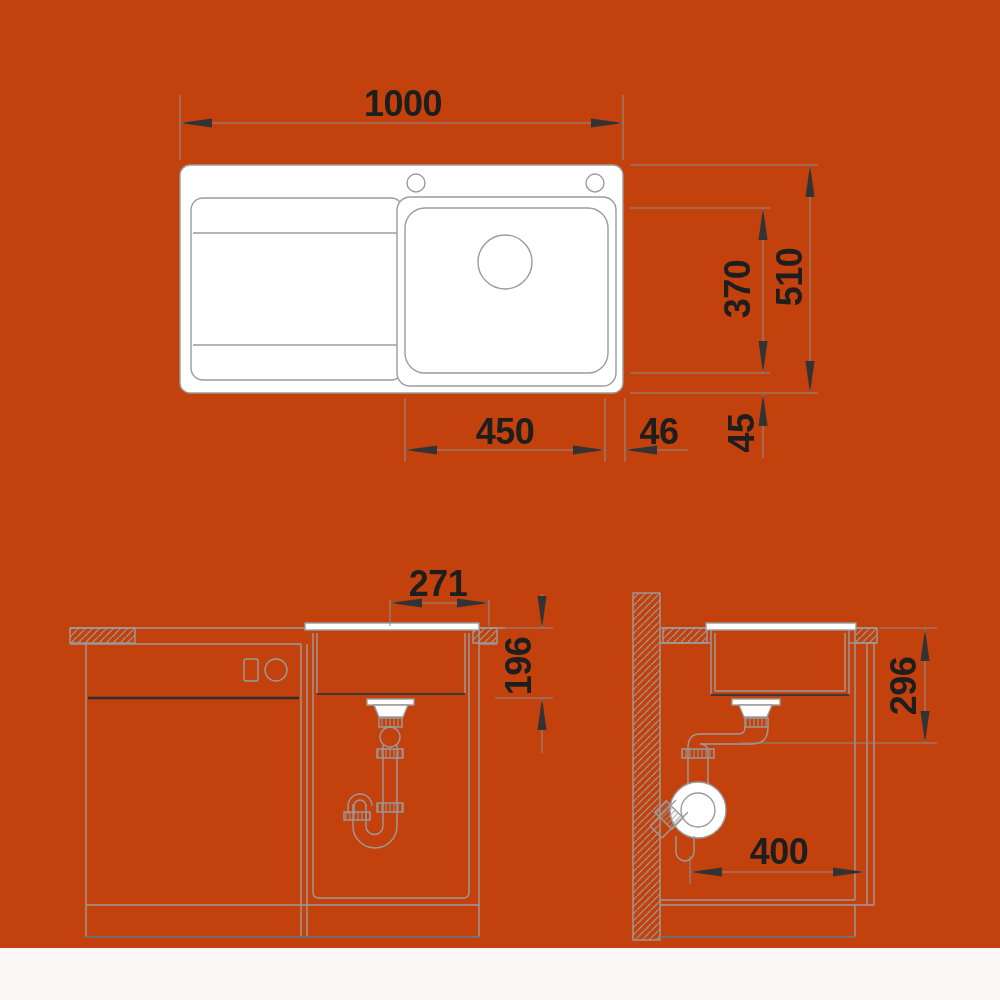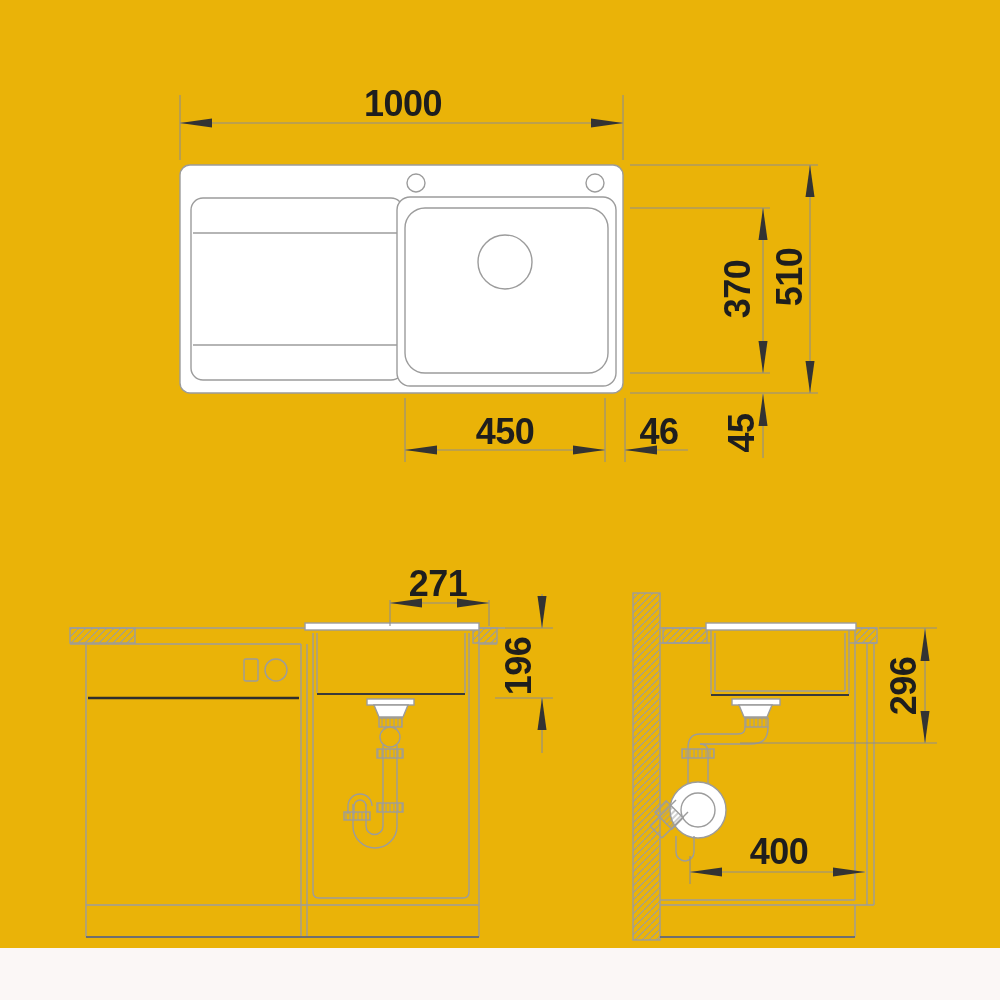--- a/index.html
+++ b/index.html
@@ -1,16 +1,16 @@
 <!DOCTYPE html>
 <html><head>
 <meta charset="utf-8">
 <style>
   html,body{margin:0;padding:0;background:#ffffff;}
-  #stage{position:relative;width:1000px;height:1000px;background:#eab308;overflow:hidden;
+  #stage{position:relative;width:1000px;height:1000px;background:#c2410c;overflow:hidden;
          font-family:"Liberation Sans", sans-serif;}
   svg{position:absolute;left:0;top:0;}
   .dimtext{font-family:"Liberation Sans", sans-serif;font-weight:bold;font-size:36px;
            letter-spacing:-0.5px;fill:#1e1e1e;}
 </style>
 </head>
 <body>
 
 <div id="stage">
 <svg width="1000" height="1000" viewBox="0 0 1000 1000">

